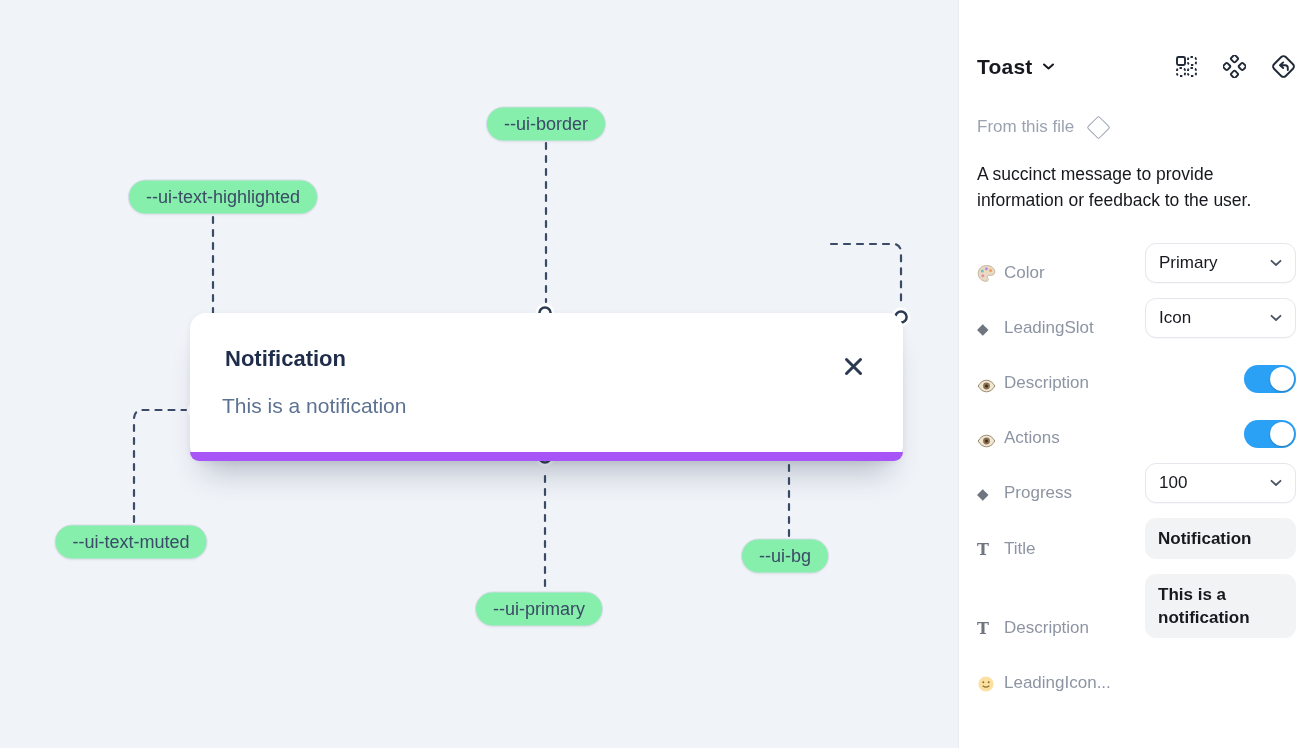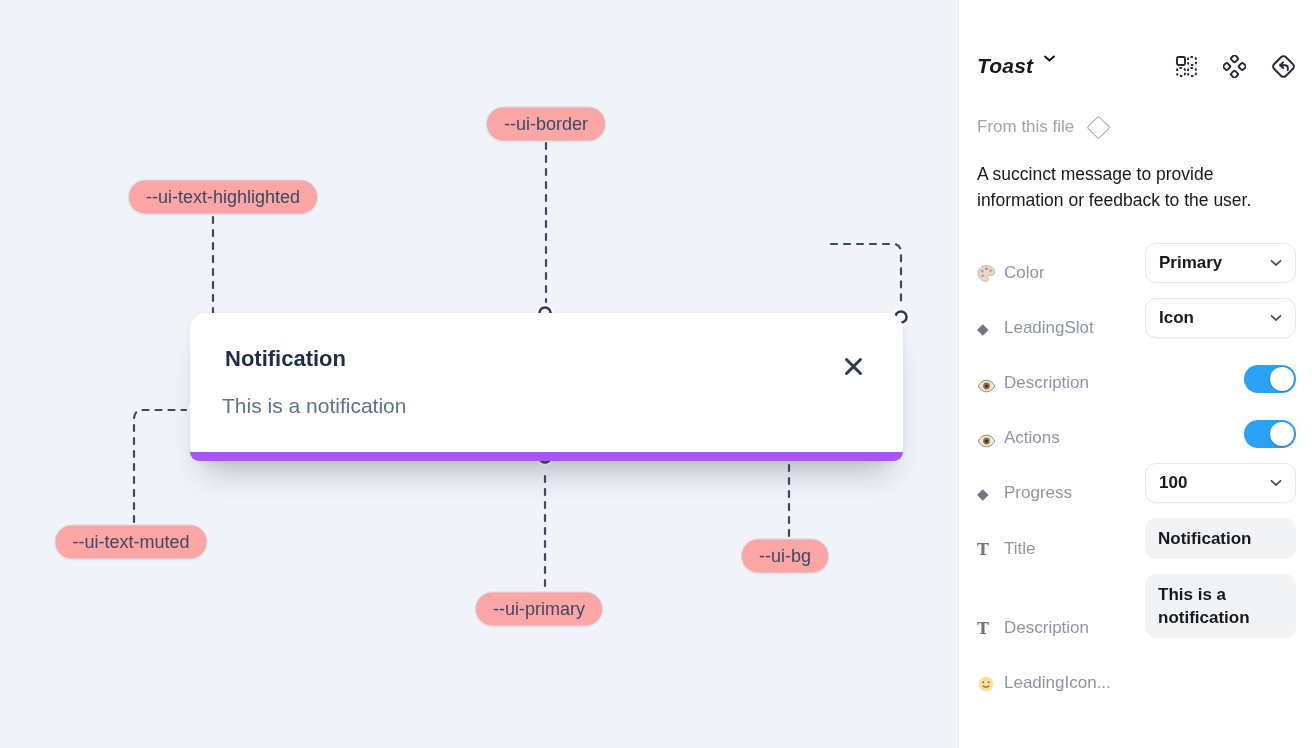--- a/index.html
+++ b/index.html
@@ -6,59 +6,59 @@
   html,body { width:1312px; height:748px; overflow:hidden; }
   body { font-family:"Liberation Sans", sans-serif; }
   .app { position:relative; width:1312px; height:748px; display:flex; background:#fff; }
 
   
   .canvas { position:relative; width:958px; height:748px; background:#f0f3f8; overflow:hidden; }
   .connectors { position:absolute; inset:0; pointer-events:none; }
 
   .token-pill {
     position:absolute; transform:translate(-50%,-50%);
-    background:#fca5a5; border:1px solid #d6dce8; border-radius:18px;
+    background:#86efac; border:1px solid #d6dce8; border-radius:18px;
     padding:6px 17px; font-size:18px; color:#3b4a66; white-space:nowrap;
     box-shadow:0 1px 2px rgba(30,41,59,.05);
   }
 
   .toast-card {
     position:absolute; left:190px; top:313px; width:713px; height:148px;
     background:#ffffff; border-radius:16px;
     box-shadow:0 24px 30px -14px rgba(45,60,90,.30), 0 2px 6px rgba(45,60,90,.08);
   }
   .toast-title { position:absolute; left:35px; top:33px; font-size:22px; font-weight:700; color:#1f2d4a; }
   .toast-desc  { position:absolute; left:32px; top:81px; font-size:21px; color:#5d7292; }
   .toast-close { position:absolute; right:36px; top:39px; width:28px; height:28px; background:none; border:none; cursor:pointer; display:flex; align-items:center; justify-content:center; }
   .toast-progress { position:absolute; left:0; bottom:0; width:100%; height:9px; border-radius:0 0 16px 16px; }
 
   
   .panel { width:354px; height:748px; background:#ffffff; border-left:1px solid #e9ebef; padding:54px 16px 0 18px; }
-  .panel-header { display:flex; align-items:flex-start;font-style:italic; }
+  .panel-header { display:flex; align-items:center; }
   .panel-title { font-size:21px; font-weight:700; color:#17191f; letter-spacing:.2px; }
   .title-chevron { margin-left:10px; display:flex; }
   .header-icons { margin-left:auto; display:flex; align-items:center; gap:25px; }
   .hicon { display:flex; cursor:pointer; }
 
   .from-file { display:flex; align-items:center; margin-top:38px; }
   .from-file-label { font-size:17px; color:#9ba3b0; }
   .diamond-outline { width:17px; height:17px; border:1.6px solid #9ba3b0; transform:rotate(45deg); margin-left:16px; border-radius:2px; }
 
   .panel-desc { margin-top:24px; font-size:17.5px; line-height:26px; color:#16181d; max-width:325px; }
 
   .props { margin-top:30px; }
   .prop-row { display:flex; align-items:flex-end; margin-bottom:15px; min-height:40px; }
   .prop-icon { width:27px; display:flex; align-items:center; font-size:15px; color:#6f7680; flex:none; }
   .prop-label { font-size:17px; color:#8d95a3; flex:1 1 auto; white-space:nowrap; overflow:hidden; text-overflow:ellipsis; padding-right:6px; }
   .t-glyph { font-family:"DejaVu Serif", serif; font-weight:700; font-size:16px; color:#6f7680; }
 
   .select-btn {
     width:151px; flex:none; height:40px; background:#fff; border:1px solid #e4e7ec; border-radius:11px;
     display:flex; align-items:center; padding:0 13px; cursor:pointer;
-    box-shadow:0 1px 1px rgba(0,0,0,.03); font-size:17px; font-weight:700; color:#17191f;
+    box-shadow:0 1px 1px rgba(0,0,0,.03); font-size:17px; font-weight:400; color:#17191f;
   }
   .select-btn .chev { margin-left:auto; display:flex; }
   .select-btn .dval { white-space:nowrap; overflow:hidden; text-overflow:ellipsis; }
 
   .toggle { width:52px; height:28px; border-radius:14px; position:relative; cursor:pointer; flex:none; }
   .toggle .knob { position:absolute; top:2px; right:2px; width:24px; height:24px; border-radius:50%; background:#fff; box-shadow:0 1px 2px rgba(0,0,0,.25); }
 
   .text-field {
     width:151px; flex:none; background:#f2f3f5; border-radius:11px; padding:9px 13px;
     font-size:17px; font-weight:700; color:#17191f; line-height:23px; cursor:text;

